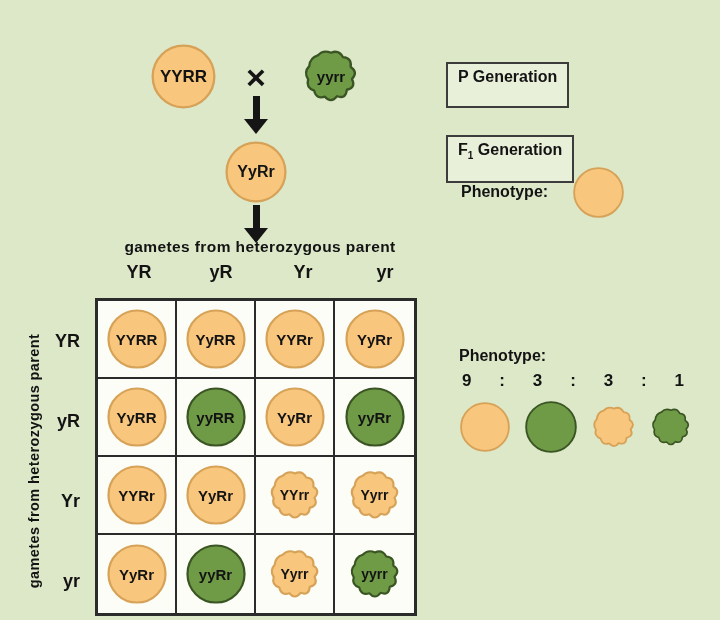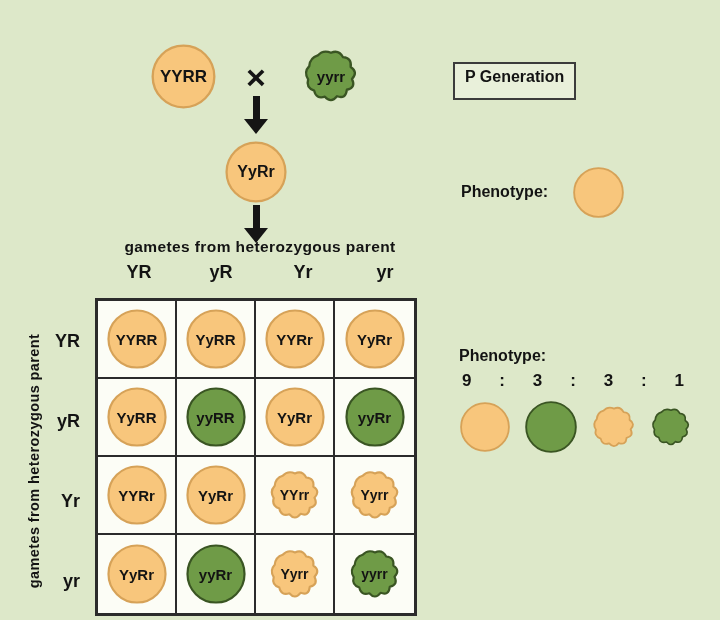--- a/index.html
+++ b/index.html
@@ -59,22 +59,22 @@
     border-right:2px solid var(--grid-line,#2b2b2b);
     border-bottom:2px solid var(--grid-line,#2b2b2b);
     background:var(--cell-background,#fcfdf6);
   }
   .cell:nth-child(4n){border-right:none;}
   .cell:nth-child(n+13){border-bottom:none;}
   .gen-box{
     position:absolute;
     background:var(--box-background,#e9f0da);
     border:2px solid var(--box-border,#3c3c3c);
-    padding:4px 10px 12px 10px;
-    font-size:16px;font-weight:bold;white-space:nowrap;margin-left:7px;
+    padding:4px 10px 20px 10px;
+    font-size:16px;font-weight:bold;white-space:nowrap;
   }
   .gen-box sub{font-size:10px;}
   .ptext{position:absolute;font-size:16px;font-weight:bold;white-space:nowrap;}
   .ratio-row{
     position:absolute;left:462px;top:371px;width:222px;
     display:flex;justify-content:space-between;align-items:center;
     font-size:17px;font-weight:bold;
   }
   .pheno-row{
     position:absolute;left:459px;top:398px;height:58px;
@@ -265,20 +265,23 @@
           </svg>
           <span class="pea-label" style="font-size: 14px;">yyrr</span>
         </div>
       </div>
     </div>
 
   <div class="gen-box" style="left:446px;top:62px">
     <span>P Generation</span>
   </div>
 
+  <div class="gen-box" style="left:446px;top:135px">
+    <span>F</span><sub>1</sub><span> Generation</span>
+  </div>
   <div class="ptext" style="left:461px;top:183px">Phenotype:</div>
   <div class="pea-slot" style="left:572px;top:166px">
       <div class="pea" style="width: 53px; height: 53px;">
         <svg viewBox="0 0 100 100" width="53" height="53">
           <circle cx="50" cy="50" r="46" fill="#f8c67c" stroke="#d6a258" stroke-width="3.5"></circle>
         </svg>
       </div>
     </div>
 
   <div class="ptext" style="left:459px;top:347px">Phenotype:</div>

